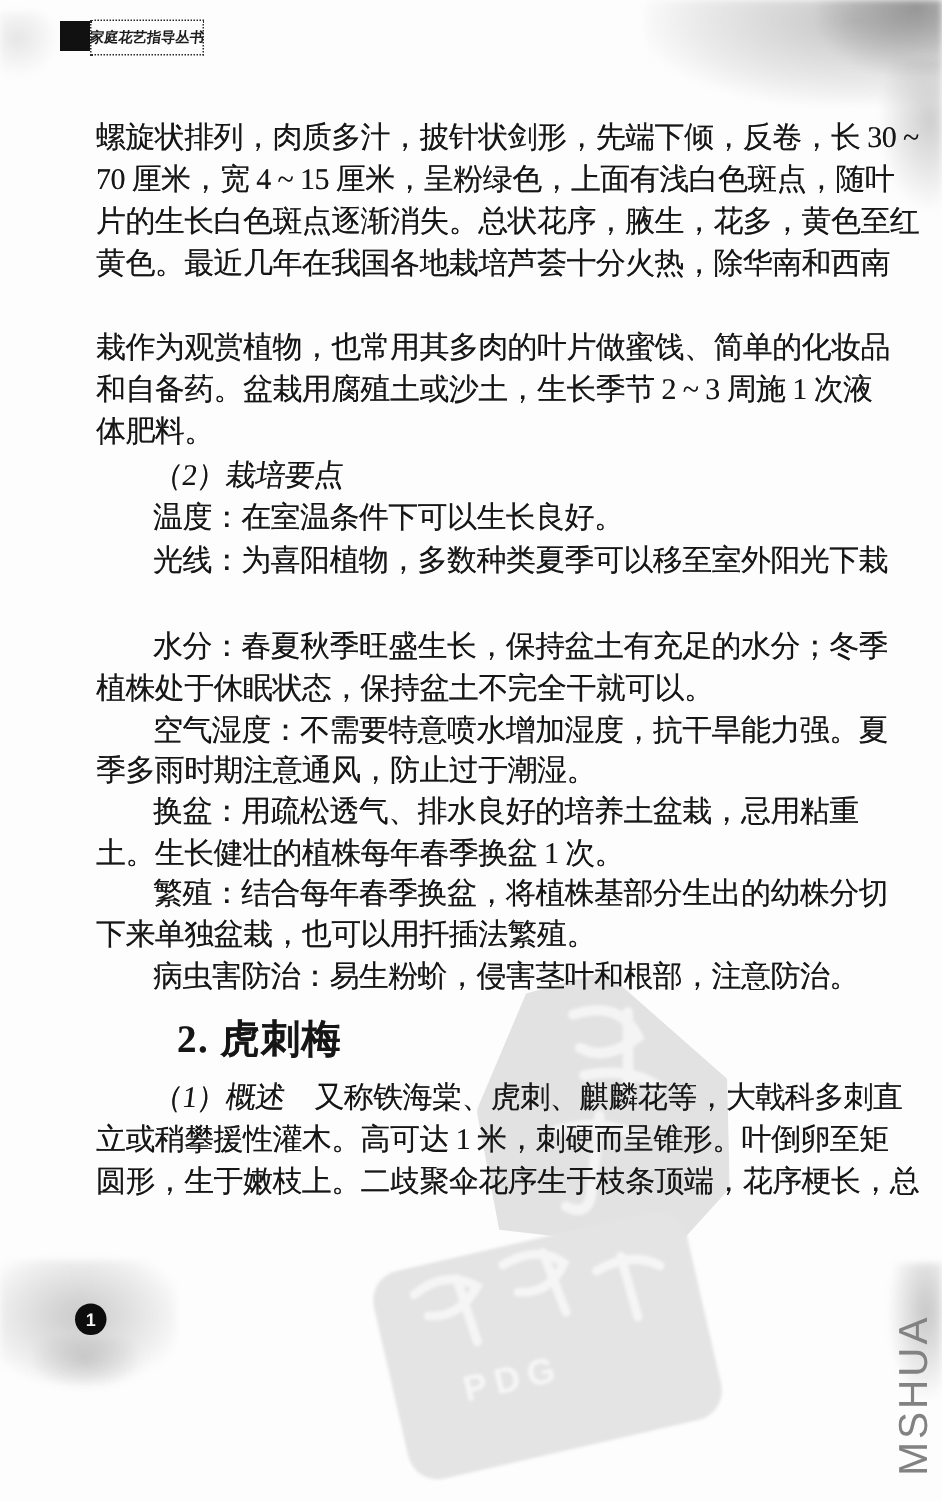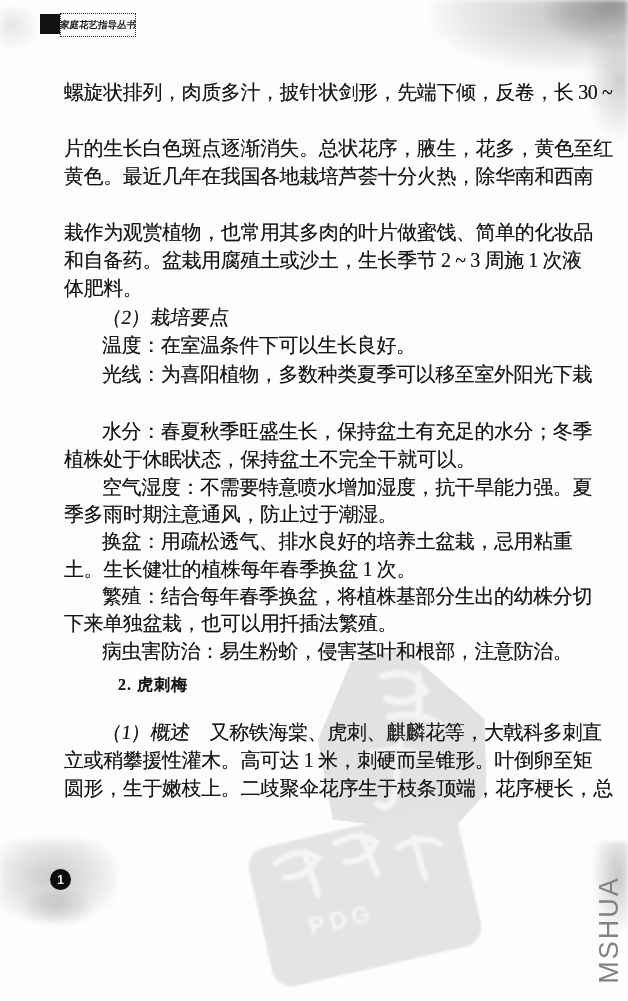--- a/index.html
+++ b/index.html
@@ -38,21 +38,21 @@
   
   .textline{
     position:absolute;left:64px;width:520px;white-space:nowrap;overflow:visible;
     font-size:20px;line-height:28px;height:28px;letter-spacing:-0.4px;z-index:3;
     text-shadow:0 0 .4px rgba(0,0,0,.55);
   }
   .ind{padding-left:38px;}
   .kai{display:inline-block;transform:skewX(-7deg);font-weight:500;}
   .heading{
     position:absolute;left:64px;top:675px;padding-left:54px;
-    font-size:16px;font-weight:bold;letter-spacing:1px;white-space:nowrap;z-index:3;
+    font-size:26px;font-weight:bold;letter-spacing:1px;white-space:nowrap;z-index:3;
     text-shadow:0 0 .4px rgba(0,0,0,.55);
   }
   
   .page-dot{
     position:absolute;left:50px;top:869px;width:21px;height:21px;border-radius:50%;
     background:#0d0d0d;display:flex;align-items:center;justify-content:center;z-index:4;
   }
   .page-dot span{color:#f5f5f5;font-size:12px;font-family:"Liberation Sans",sans-serif;font-weight:bold;}
   .side-vertical{
     position:absolute;left:548px;top:868px;width:122px;height:124px;
@@ -104,20 +104,21 @@
   </div>
   <div class="seal seal-lower">
     <svg width="214" height="142" viewBox="0 0 214 142">
       <path d="M28 18 Q 52 6 70 22 Q 54 40 34 34 M58 14 L62 58 M90 12 Q 116 4 130 20 Q 116 38 96 32 M118 10 L124 52" fill="none" stroke="#f5f5f5" stroke-width="6" stroke-linecap="round"></path>
       <path d="M150 30 Q 176 22 192 36 M168 24 L 170 66" fill="none" stroke="#f5f5f5" stroke-width="6" stroke-linecap="round"></path>
     </svg>
     <div class="pdg-label">PDG</div>
   </div>
 
   <div class="textline" style="top:78px">螺旋状排列，肉质多汁，披针状剑形，先端下倾，反卷，长 30 ~</div>
+  <div class="textline" style="top:106px">70 厘米，宽 4 ~ 15 厘米，呈粉绿色，上面有浅白色斑点，随叶</div>
   <div class="textline" style="top:134px">片的生长白色斑点逐渐消失。总状花序，腋生，花多，黄色至红</div>
   <div class="textline" style="top:162px">黄色。最近几年在我国各地栽培芦荟十分火热，除华南和西南</div>
   <div class="textline" style="top:218px">栽作为观赏植物，也常用其多肉的叶片做蜜饯、简单的化妆品</div>
   <div class="textline" style="top:246px">和自备药。盆栽用腐殖土或沙土，生长季节 2 ~ 3 周施 1 次液</div>
   <div class="textline" style="top:274px">体肥料。</div>
 
   <div class="textline ind" style="top:303px">
     <span class="kai">（2）栽培要点</span>
   </div>
   <div class="textline ind" style="top:331px">温度：在室温条件下可以生长良好。</div>

